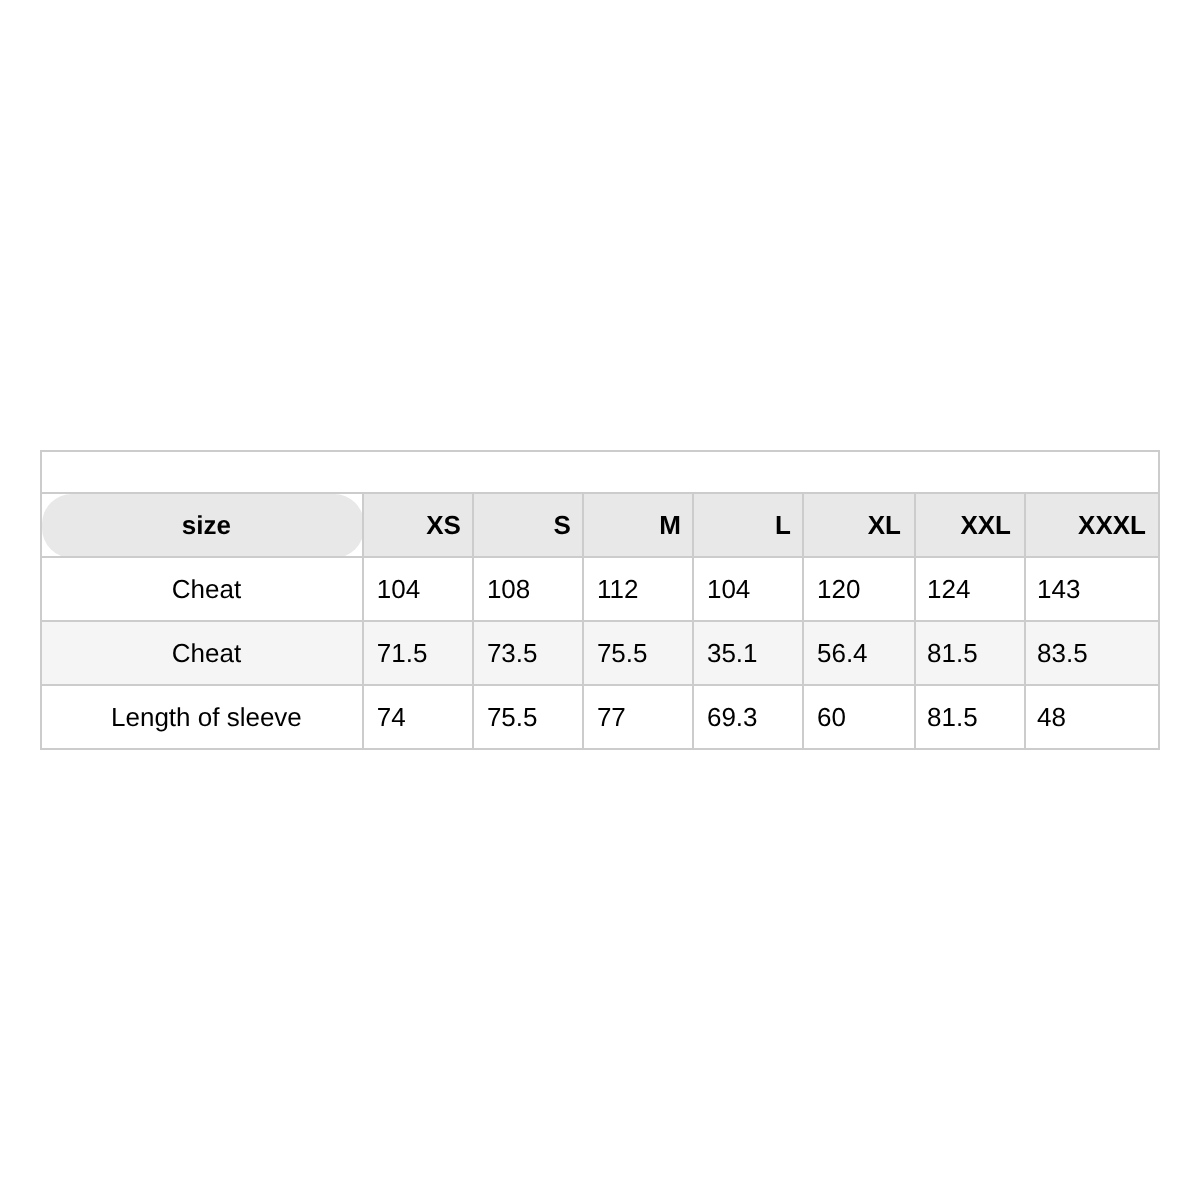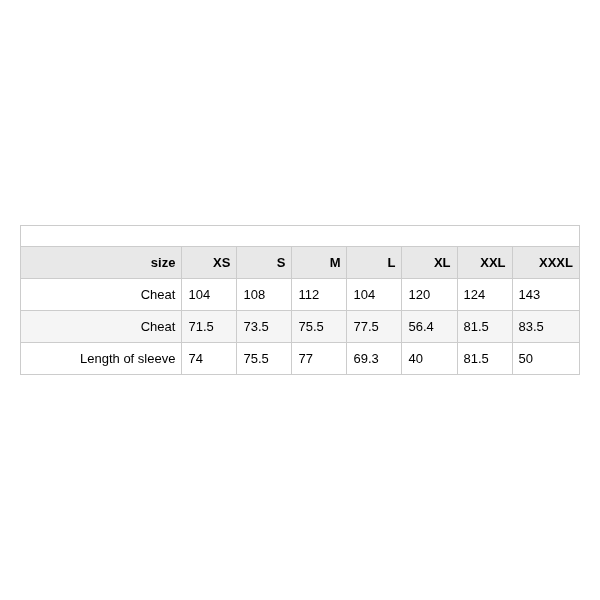--- a/index.html
+++ b/index.html
@@ -54,27 +54,28 @@
 
     .data-row:nth-child(even) td {
       background: #f5f5f5;
     }
 
     .data-row:nth-child(odd) td {
       background: #ffffff;
     }
 
     .row-label {
-      text-align: right;
+      text-align: center;
       padding-left: 10px !important;
       font-weight: normal;
     }
 
     .header-row .row-label {
-      text-align: right;
+      text-align: center;
+      border-radius: 15px;
     }
   </style>
 </head>
 <body>
 
 <div class="container">
   <table class="size-chart-table">
     <tbody>
         <tr class="title-row">
       <td colspan="8"></td>
@@ -97,30 +98,30 @@
       <td>104</td>
       <td>120</td>
       <td>124</td>
       <td>143</td>
     </tr>
     <tr class="data-row">
       <td class="row-label">Cheat</td>
       <td>71.5</td>
       <td>73.5</td>
       <td>75.5</td>
-      <td>77.5</td>
+      <td>35.1</td>
       <td>56.4</td>
       <td>81.5</td>
       <td>83.5</td>
     </tr>
     <tr class="data-row">
       <td class="row-label">Length of sleeve</td>
       <td>74</td>
       <td>75.5</td>
       <td>77</td>
       <td>69.3</td>
-      <td>40</td>
+      <td>60</td>
       <td>81.5</td>
-      <td>50</td>
+      <td>48</td>
     </tr>
   </tbody>
     </table>
 </div>
 
 </body></html>

